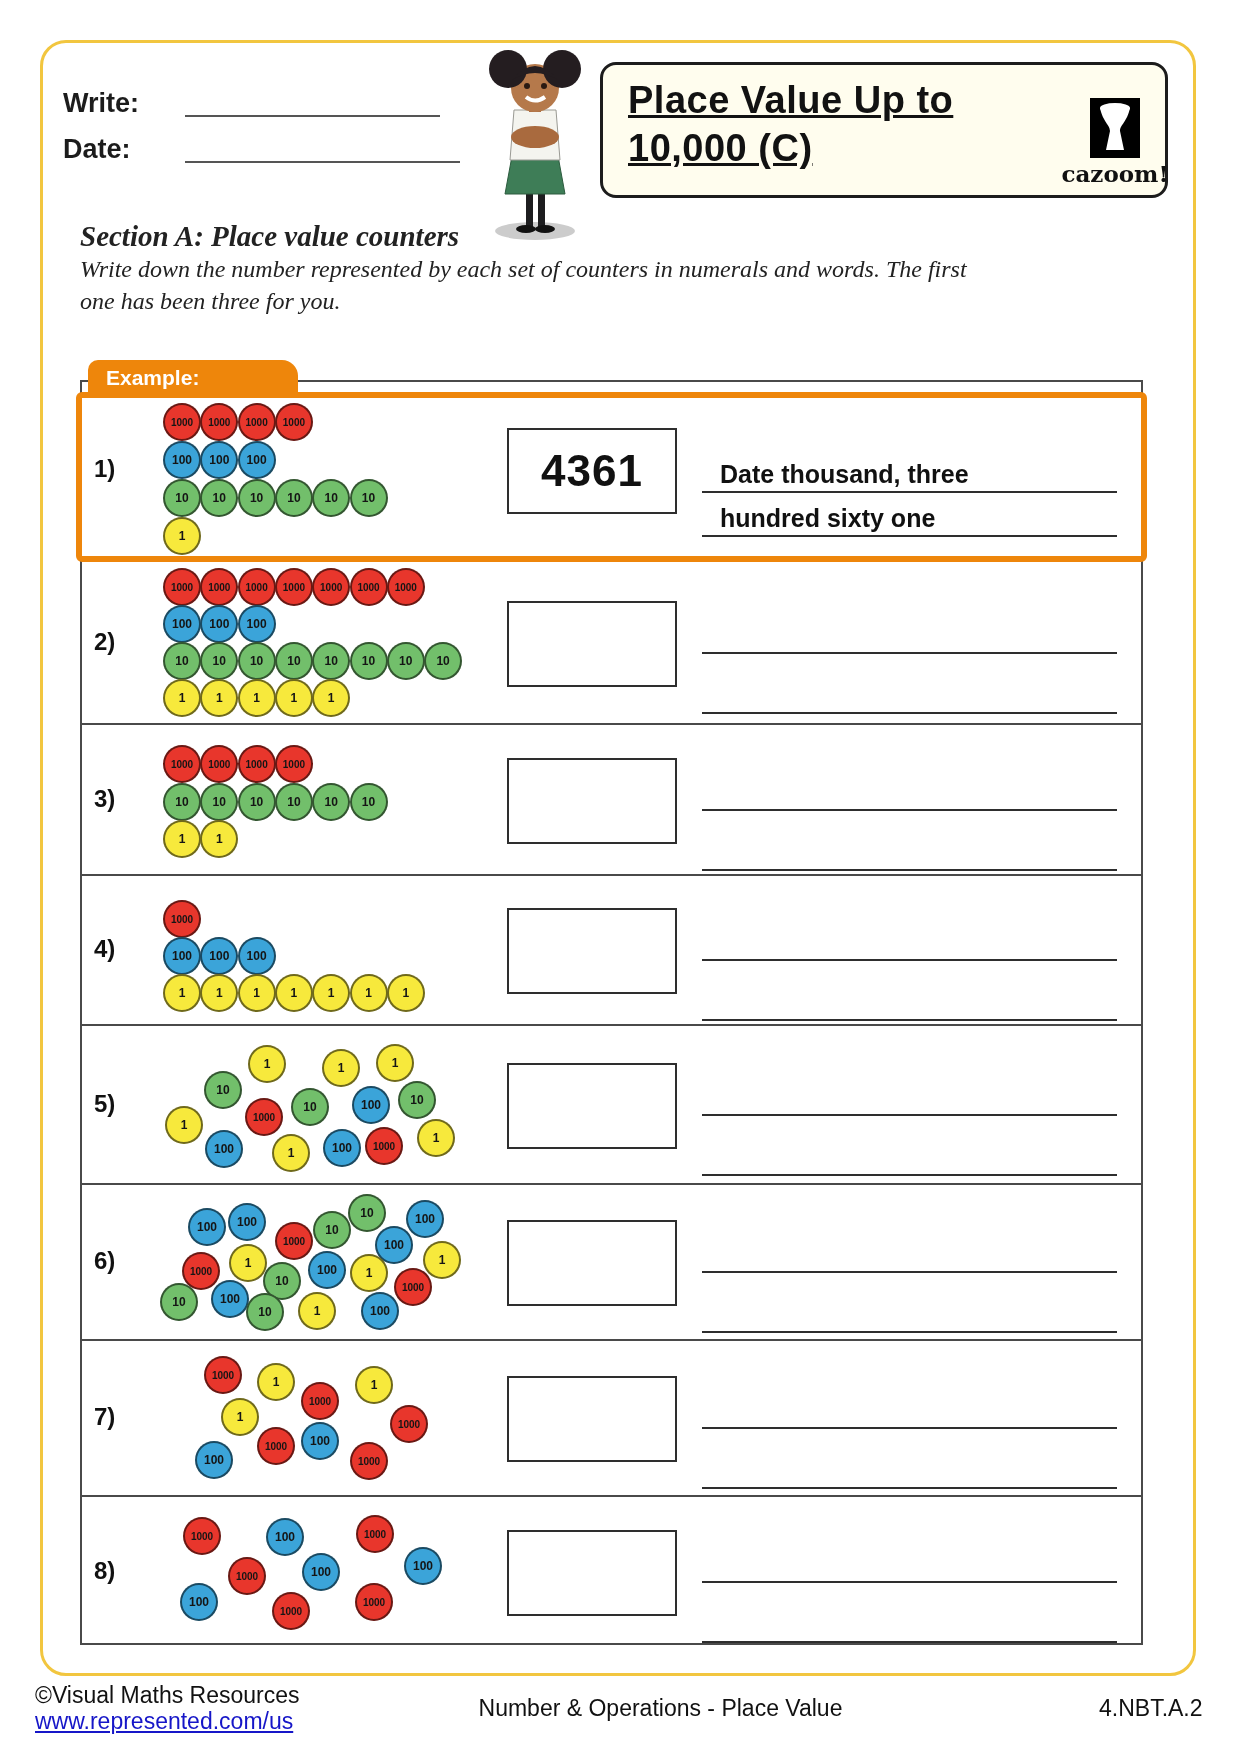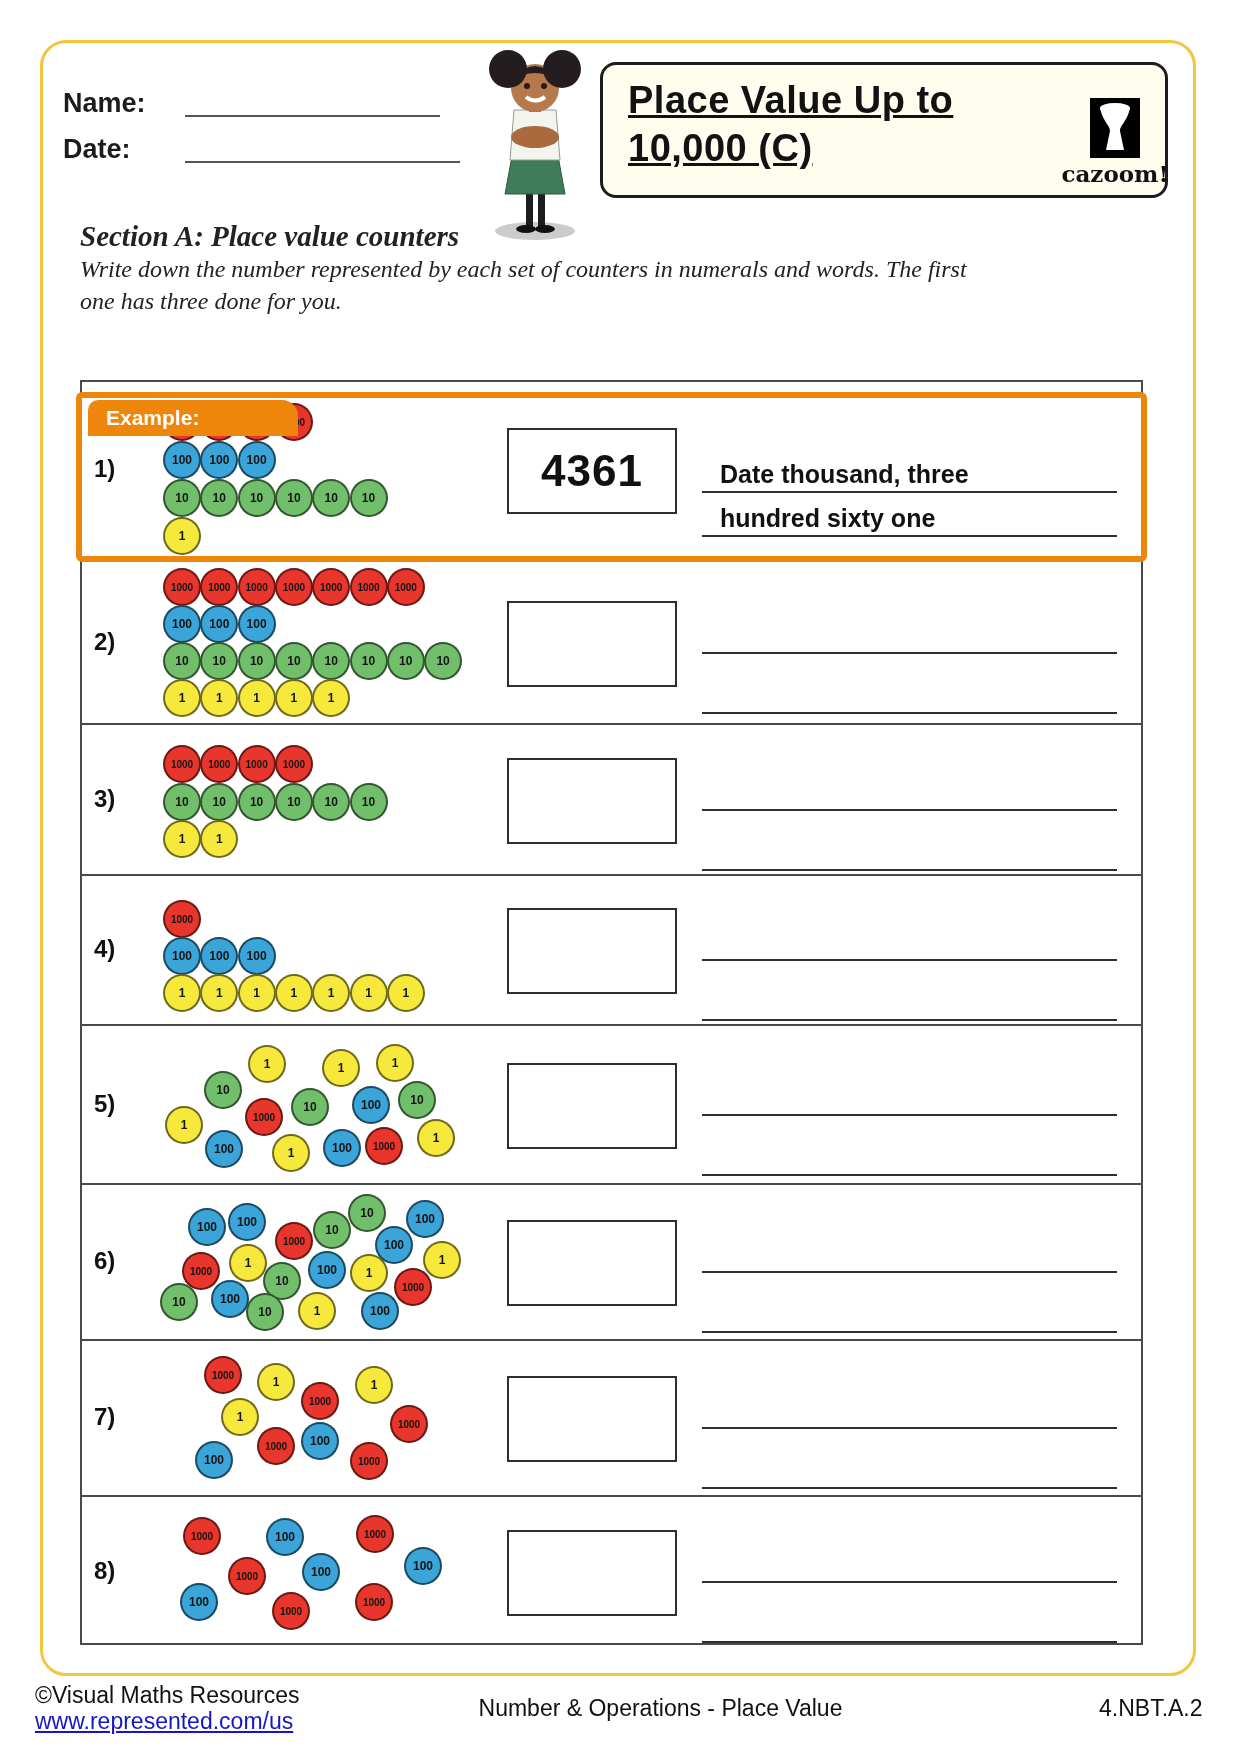--- a/index.html
+++ b/index.html
@@ -12,21 +12,21 @@
   .hdr-line{height:0;border-top:2px solid #555;}
   #title-box{left:600px;top:62px;width:568px;height:136px;background:#FFFDEE;border:3px solid #1c1c1c;border-radius:16px;box-sizing:border-box;}
   .title-line{position:absolute;left:25px;font-weight:bold;font-size:38px;color:#121212;letter-spacing:0.5px;text-decoration:underline;}
   #logo-square{position:absolute;left:487px;top:33px;width:50px;height:60px;background:#000;}
   #logo-text{position:absolute;left:452px;top:95px;width:120px;text-align:center;font-family:"DejaVu Serif",serif;font-weight:bold;font-size:23px;color:#111;}
   
   #section-heading{left:80px;top:220px;font-family:"Liberation Serif",serif;font-style:italic;font-weight:bold;font-size:29px;color:#222;}
   .instr{left:80px;font-family:"Liberation Serif",serif;font-style:italic;font-size:24px;color:#222;}
   
   #example-tab{left:88px;top:360px;width:210px;height:36px;background:#EE860B;border-radius:10px 16px 0 0;
-               color:#fff;font-weight:bold;font-size:21px;line-height:36px;padding-left:18px;box-sizing:border-box;margin-top:40px;}
+               color:#fff;font-weight:bold;font-size:21px;line-height:36px;padding-left:18px;box-sizing:border-box;}
   #example-box{left:76px;top:392px;width:1071px;height:170px;border:6px solid #EE860B;border-radius:6px;box-sizing:border-box;}
   
   #problems-table{left:80px;top:380px;width:1063px;height:1265px;border:2px solid #4a4a4a;box-sizing:border-box;}
   .prow{position:absolute;left:0;width:100%;box-sizing:border-box;}
   .prow.sep{border-top:2px solid #4a4a4a;}
   .plabel{position:absolute;left:12px;font-weight:bold;font-size:24px;color:#111;}
   .counter{position:absolute;width:38px;height:38px;border-radius:50%;box-sizing:border-box;
            border:2px solid rgba(0,0,0,0.55);display:flex;align-items:center;justify-content:center;
            font-weight:bold;color:#151515;font-size:12px;}
   .c1000{background:#E8362C;font-size:10px;}
@@ -41,21 +41,21 @@
   
   .foot{font-size:23px;color:#111;}
   #footer-url{color:#1616c8;text-decoration:underline;}
 </style>
 </head>
 <body>
 
 <div id="page">
   <div class="abs" id="page-border"></div>
 
-  <div class="abs hdr-label" style="left:63px;top:88px;">Name:</div>
+  <div class="abs hdr-label" style="left:63px;top:88px;">Write:</div>
   <div class="abs hdr-line" style="left:185px;top:115px;width:255px;"></div>
   <div class="abs hdr-label" style="left:63px;top:134px;">Date:</div>
   <div class="abs hdr-line" style="left:185px;top:161px;width:275px;"></div>
 
   <svg class="abs" style="left:468px;top:50px;" width="134" height="192" viewBox="0 0 134 192">
     <ellipse cx="67" cy="181" rx="40" ry="9" fill="#cccccc"></ellipse>
     <rect x="58" y="128" width="7" height="50" fill="#1d1d1f"></rect>
     <rect x="70" y="128" width="7" height="50" fill="#1d1d1f"></rect>
     <ellipse cx="58" cy="179" rx="10" ry="4" fill="#111"></ellipse>
     <ellipse cx="77" cy="179" rx="10" ry="4" fill="#111"></ellipse>
@@ -79,21 +79,21 @@
       <svg width="50" height="60" viewBox="0 0 50 60">
         <ellipse cx="25" cy="10" rx="15" ry="5" fill="#fff"></ellipse>
         <path d="M10 10 C13 24 20 27 20 33 L16 52 L34 52 L30 33 C30 27 37 24 40 10 Z" fill="#fff"></path>
       </svg>
     </div>
     <div id="logo-text">cazoom!</div>
   </div>
 
   <div class="abs" id="section-heading">Section A:  Place value counters</div>
   <div class="abs instr" style="top:256px;">Write down the number represented by each set of counters in numerals and words. The first</div>
-  <div class="abs instr" style="top:288px;">one has three done for you.</div>
+  <div class="abs instr" style="top:288px;">one has been three for you.</div>
 
   <div class="abs" id="problems-table">
       <div class="prow" style="top: 0px; height: 178px;">
         <div class="plabel" style="top: 73px;">1)</div>
         <div class="counter c1000" style="left: 81px; top: 21px;">1000</div>
         <div class="counter c1000" style="left: 118.3px; top: 21px;">1000</div>
         <div class="counter c1000" style="left: 155.6px; top: 21px;">1000</div>
         <div class="counter c1000" style="left: 192.9px; top: 21px;">1000</div>
         <div class="counter c100" style="left: 81px; top: 59px;">100</div>
         <div class="counter c100" style="left: 118.3px; top: 59px;">100</div>

